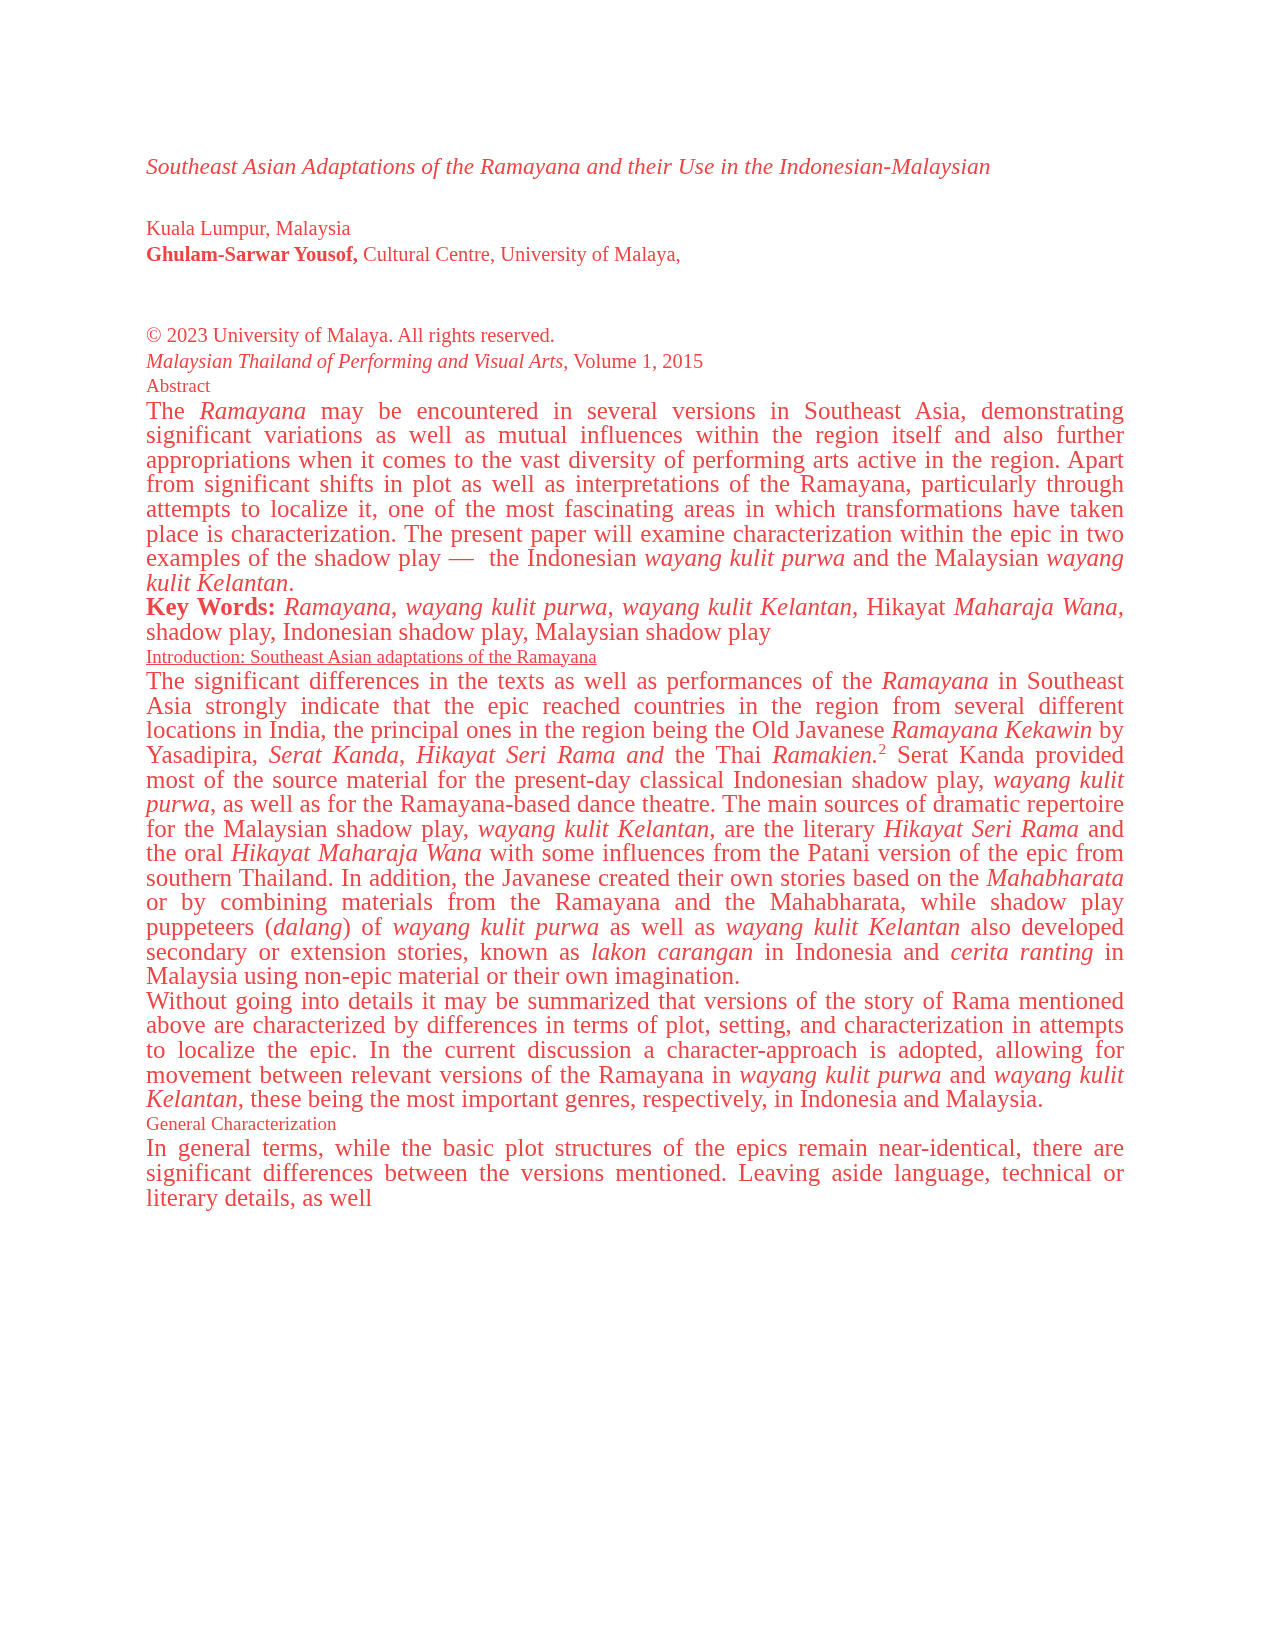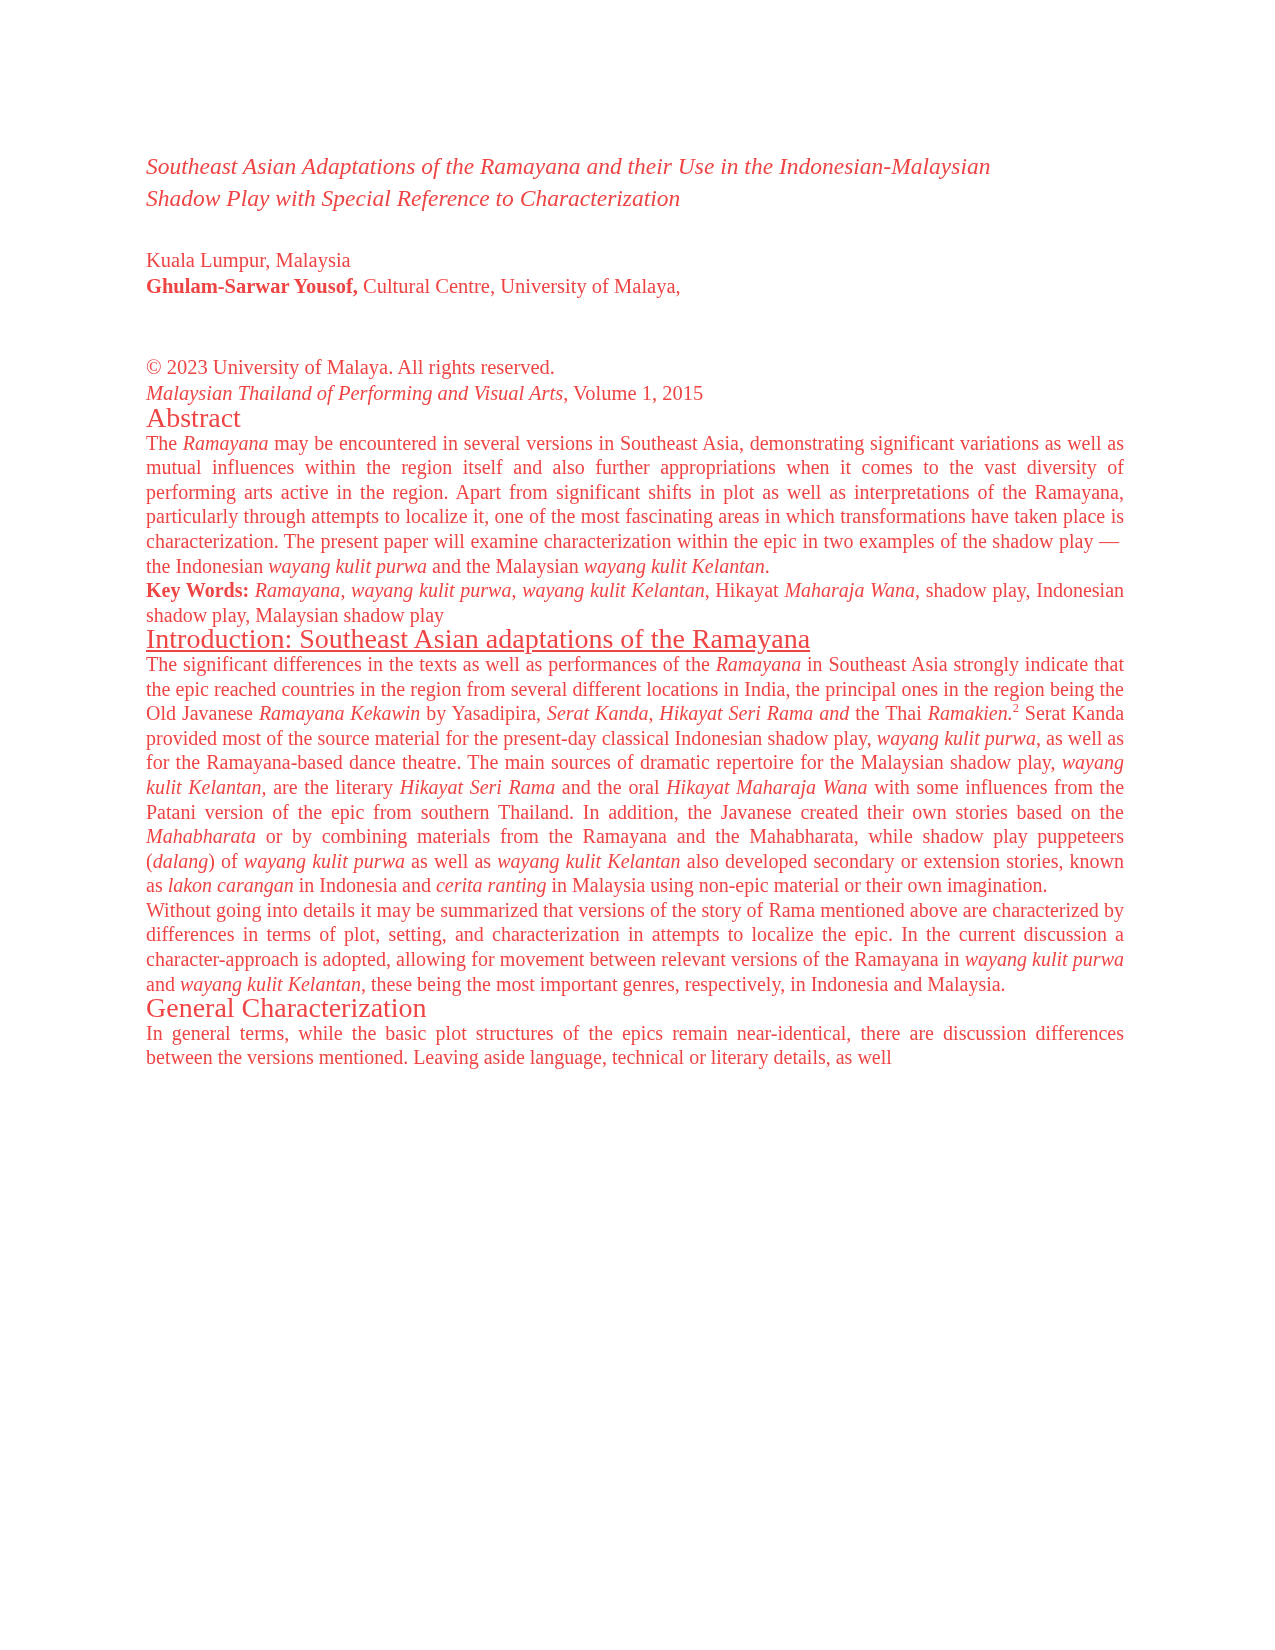--- a/index.html
+++ b/index.html
@@ -29,28 +29,28 @@
     font-weight: normal;
   }
   .title {
     font-size: 23.5px;
     line-height: 32px;
     font-weight: bold;
     font-style: italic;
   }
   .title .title-line { display: block; }
   .body-text {
-    font-size: 20px;
+    font-size: 25px;
     line-height: 24.6px;
   }
   .addr-block p { line-height: 26px; font-size: 20.5px; }
   .author-block   { margin-top: 33px; }
   .copyright-block{ margin-top: 55px; }
   .heading {
-    font-size: 28px;
+    font-size: 19px;
     line-height: 24.6px;
     font-weight: bold;
   }
   .abstract-heading { margin-top: 68px; }
   .abstract-para    { margin-top: 26px; }
   .keywords-para    { margin-top: 30px; }
   .intro-heading    { margin-top: 45px; text-decoration: underline; }
   .intro-para-1     { margin-top: 31px; }
   .intro-para-2     { margin-top: 29px; }
   .general-heading  { margin-top: 49px; padding-left: 6px; }
@@ -63,21 +63,20 @@
   .s-sup { vertical-align: super; font-size: 0.62em; line-height: 0; }
 </style>
 </head>
 <body>
 
 <div class="page">
   <div class="content">
 
     <h1 class="title">
       <span class="title-line">Southeast Asian Adaptations of the Ramayana and their Use in the Indonesian-Malaysian</span>
-      <span class="title-line">Shadow Play with Special Reference to Characterization</span>
     </h1>
 
     <div class="author-block addr-block">
       <p>Kuala Lumpur, Malaysia</p>
       <p><span class="s-b">Ghulam-Sarwar Yousof,</span><span class="s-r"> Cultural Centre, University of Malaya,</span></p>
     </div>
 
     <div class="copyright-block addr-block">
       <p>© 2023 University of Malaya. All rights reserved.</p>
       <p><span class="s-i">Malaysian Thailand of Performing and Visual Arts</span><span class="s-r">, Volume 1, 2015</span></p>
@@ -90,16 +89,16 @@
     <p class="body-text justify keywords-para"><span class="s-b">Key Words: </span><span class="s-i">Ramayana</span><span class="s-r">, </span><span class="s-i">wayang kulit purwa</span><span class="s-r">, </span><span class="s-i">wayang kulit Kelantan</span><span class="s-r">, Hikayat </span><span class="s-i">Maharaja Wana,</span><span class="s-r"> shadow play, Indonesian shadow play, Malaysian shadow play</span></p>
 
     <h2 class="heading intro-heading">Introduction: Southeast Asian adaptations of the Ramayana</h2>
 
     <p class="body-text justify intro-para-1"><span class="s-r">The significant differences in the texts as well as performances of the </span><span class="s-i">Ramayana</span><span class="s-r"> in Southeast Asia strongly indicate that the epic reached countries in the region from several different locations in India, the principal ones in the region being the Old Javanese </span><span class="s-i">Ramayana Kekawin</span><span class="s-r"> by Yasadipira, </span><span class="s-i">Serat Kanda</span><span class="s-r">, </span><span class="s-i">Hikayat Seri Rama and</span><span class="s-r"> the Thai </span><span class="s-i">Ramakien.</span><span class="s-sup">2</span><span class="s-r"> Serat Kanda provided most of the source material for the present-day classical Indonesian shadow play, </span><span class="s-i">wayang kulit purwa</span><span class="s-r">, as well as for the Ramayana-based dance theatre. The main sources of dramatic repertoire for the Malaysian shadow play, </span><span class="s-i">wayang kulit Kelantan,</span><span class="s-r"> are the literary </span><span class="s-i">Hikayat Seri Rama</span><span class="s-r"> and the oral </span><span class="s-i">Hikayat Maharaja Wana</span><span class="s-r"> with some influences from the Patani version of the epic from southern Thailand. In addition, the Javanese created their own stories based on the </span><span class="s-i">Mahabharata</span><span class="s-r"> or by combining materials from the Ramayana and the Mahabharata, while shadow play puppeteers (</span><span class="s-i">dalang</span><span class="s-r">) of </span><span class="s-i">wayang kulit purwa</span><span class="s-r"> as well as </span><span class="s-i">wayang kulit Kelantan</span><span class="s-r"> also developed secondary or extension stories, known as </span><span class="s-i">lakon carangan</span><span class="s-r"> in Indonesia and </span><span class="s-i">cerita ranting</span><span class="s-r"> in Malaysia using non-epic material or their own imagination.</span></p>
 
     <p class="body-text justify intro-para-2"><span class="s-r">Without going into details it may be summarized that versions of the story of Rama mentioned above are characterized by differences in terms of plot, setting, and characterization in attempts to localize the epic. In the current discussion a character-approach is adopted, allowing for movement between relevant versions of the Ramayana in </span><span class="s-i">wayang kulit purwa</span><span class="s-r"> and </span><span class="s-i">wayang kulit Kelantan</span><span class="s-r">, these being the most important genres, respectively, in Indonesia and Malaysia.</span></p>
 
     <h2 class="heading general-heading">General Characterization</h2>
 
-    <p class="body-text justify general-para"><span class="s-r">In general terms, while the basic plot structures of the epics remain near-identical, there are discussion differences between the versions mentioned. Leaving aside language, technical or literary details, as well</span></p>
+    <p class="body-text justify general-para"><span class="s-r">In general terms, while the basic plot structures of the epics remain near-identical, there are significant differences between the versions mentioned. Leaving aside language, technical or literary details, as well</span></p>
 
   </div>
 </div>
 
 </body></html>

